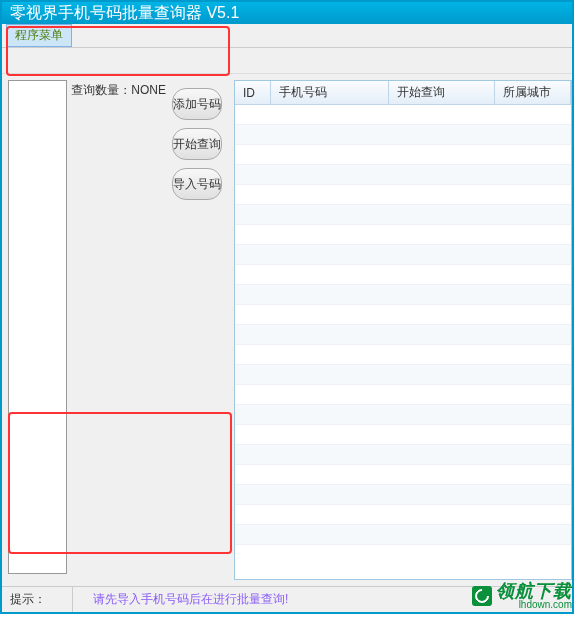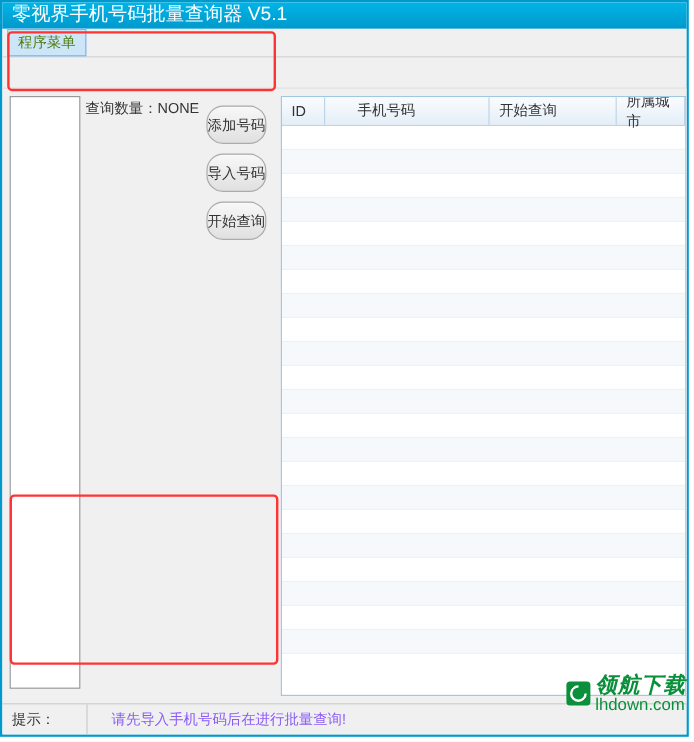--- a/index.html
+++ b/index.html
@@ -16,35 +16,35 @@
 .list-box { flex: 1; background: #fff; border: 1px solid #999; margin-bottom: 6px; }
 .query-count { height: 20px; line-height: 20px; padding-left: 4px; color: #333; margin-bottom: 4px; }
 .button-group { display: flex; flex-direction: column; gap: 8px; padding: 8px 6px 8px 6px; position: relative; }
 .action-btn { height: 32px; background: linear-gradient(#f8f8f8, #e0e0e0); border: 1px solid #aaa; border-radius: 14px; cursor: pointer; font-size: 12px; font-family: inherit; color: #333; }
 .highlight-bottom { position: absolute; left: 8px; top: 412px; width: 224px; height: 142px; border: 2px solid #ff3333; border-radius: 4px; pointer-events: none; }
 .right-panel { flex: 1; background: #f0f0f0; padding: 6px 0 6px 0; }
 .table-container { background: #fff; border: 1px solid #a0c8e0; height: 100%; overflow: hidden; }
 .table-header { display: flex; height: 24px; background: linear-gradient(#fafcfe, #e4eef8); border-bottom: 1px solid #c0d4e8; }
 .th { border-right: 1px solid #c0d4e8; padding: 4px 8px; color: #333; font-size: 12px; display: flex; align-items: center; }
 .th-id { width: 36px; }
-.th-phone { width: 118px; margin-left: 19px; }
+.th-phone { width: 118px; }
 .th-province { width: 106px; }
 .th-city { flex: 1; font-family: Liberation Serif, serif; }
 .table-body { height: calc(100% - 24px); overflow-y: auto; }
 .table-row { height: 20px; border-bottom: 1px solid #eef2f6; }
 .table-row:nth-child(even) { background: #f6f9fc; }
 .status-bar { height: 26px; display: flex; align-items: center; background: #f0f0f0; border-top: 1px solid #ccc; }
 .status-label { width: 70px; padding-left: 8px; color: #333; }
 .status-text { flex: 1; padding-left: 20px; color: #8b5cf6; border-left: 1px solid #ccc; height: 100%; display: flex; align-items: center; }
-.watermark { position: absolute; right: 6px; bottom: 24px; display: flex; align-items: center; gap: 4px; pointer-events: none; }
+.watermark { position: absolute; right: 6px; bottom: 8px; display: flex; align-items: center; gap: 4px; pointer-events: none; }
 .wm-icon { width: 20px; height: 20px; background: #0a8f3a; border-radius: 3px; display: flex; align-items: center; justify-content: center; }
 .wm-icon::before { content: ""; width: 10px; height: 10px; border: 2px solid #fff; border-radius: 50%; border-top-color: transparent; transform: rotate(45deg); }
 .wm-text { display: flex; flex-direction: column; line-height: 1; }
 .wm-main { font-size: 18px; font-weight: bold; font-style: italic; color: #0a8f3a; letter-spacing: 1px; }
-.wm-sub { font-size: 14px; color: #0a8f3a; text-align: left; }
+.wm-sub { font-size: 10px; color: #0a8f3a; text-align: right; }
 </style>
 </head>
 <body>
 
 <div class="window">
   <div class="titlebar">
     <span>零视界手机号码批量查询器 V5.1</span>
   </div>
 
   <div class="menubar">
@@ -54,22 +54,22 @@
   <div class="toolbar-area"></div>
 
   <div class="main-area">
     <div class="left-panel">
       <div class="list-box"></div>
       <div class="query-count">
         <span>查询数量：</span><span>NONE</span>
       </div>
       <div class="button-group">
         <button class="action-btn">添加号码</button>
+        <button class="action-btn">开始查询</button>
         <button class="action-btn">导入号码</button>
-        <button class="action-btn">开始查询</button>
       </div>
     </div>
 
     <div class="right-panel">
       <div class="table-container">
         <div class="table-header">
           <div class="th th-id">ID</div>
           <div class="th th-phone">手机号码</div>
           <div class="th th-province">开始查询</div>
           <div class="th th-city">所属城市</div>

